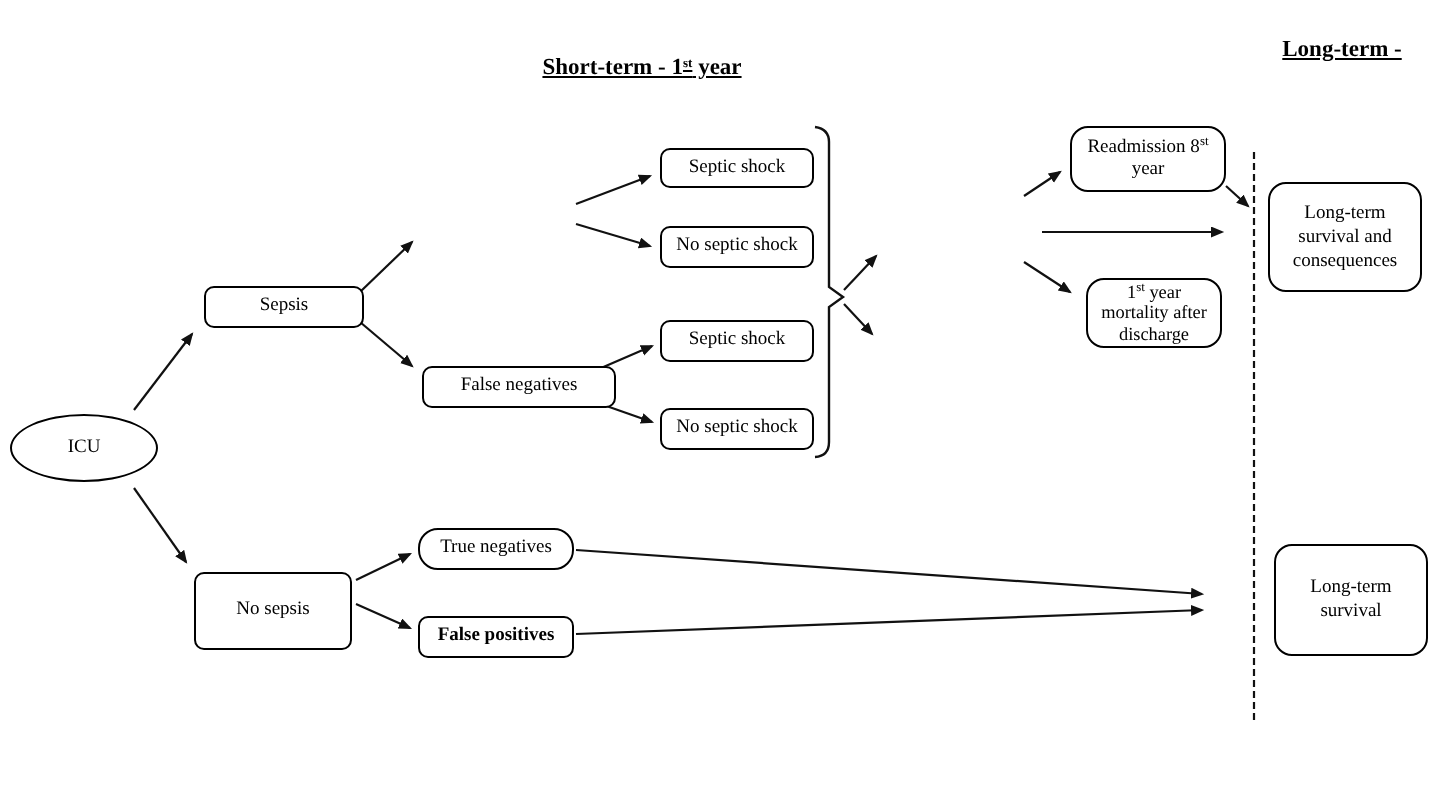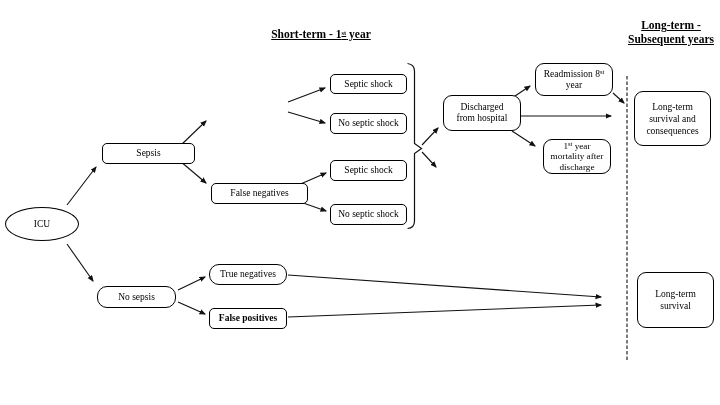--- a/index.html
+++ b/index.html
@@ -57,31 +57,30 @@
       <line x1="288" y1="317" x2="601" y2="305" marker-end="url(#ah)"></line>
       <line x1="627" y1="76" x2="627" y2="360" stroke-dasharray="3.5 2"></line>
     </g>
   </svg>
 
   <div class="hdr hdr-short">
     <span class="u"><span>Short-term - 1</span><sup class="s">st</sup><span> year</span></span>
   </div>
   <div class="hdr hdr-long">
     <span class="ln u">Long-term -</span>
-    <span class="ln u">Subsequent years</span>
   </div>
 
   <div class="node ellipse" style="left:5px;top:207px;width:74px;height:34px;">
     <span>ICU</span>
   </div>
 
-  <div class="node r5" style="left:102px;top:143px;width:93px;height:21px;align-items:center;">
+  <div class="node r5" style="left:102px;top:143px;width:80px;height:21px;align-items:center;">
     <span>Sepsis</span>
   </div>
-  <div class="node r5" style="left:97px;top:286px;width:79px;height:22px;border-radius:10px;">
+  <div class="node r5" style="left:97px;top:286px;width:79px;height:39px;">
     <span>No sepsis</span>
   </div>
 
   <div class="node r5" style="left:211px;top:183px;width:97px;height:21px;">
     <span>False negatives</span>
   </div>
   <div class="node r5" style="left:209px;top:264px;width:78px;height:21px;border-radius:10px;">
     <span>True negatives</span>
   </div>
   <div class="node r5" style="left:209px;top:308px;width:78px;height:21px;font-weight:bold;">
@@ -94,24 +93,20 @@
   <div class="node r5" style="left:330px;top:113px;width:77px;height:21px;">
     <span>No septic shock</span>
   </div>
   <div class="node r5" style="left:330px;top:160px;width:77px;height:21px;">
     <span>Septic shock</span>
   </div>
   <div class="node r5" style="left:330px;top:204px;width:77px;height:21px;">
     <span>No septic shock</span>
   </div>
 
-  <div class="node r9" style="left:443px;top:95px;width:78px;height:36px;">
-    <span class="ln">Discharged</span>
-    <span class="ln">from hospital</span>
-  </div>
 
   <div class="node r9" style="left:535px;top:63px;width:78px;height:33px;">
     <span class="ln"><span>Readmission 8</span><sup class="s">st</sup></span>
     <span class="ln">year</span>
   </div>
 
   <div class="node r9" style="left:543px;top:139px;width:68px;height:35px;font-size:9.2px;line-height:10.6px;">
     <span class="ln"><span>1</span><sup class="s">st</sup><span> year</span></span>
     <span class="ln">mortality after</span>
     <span class="ln">discharge</span>

